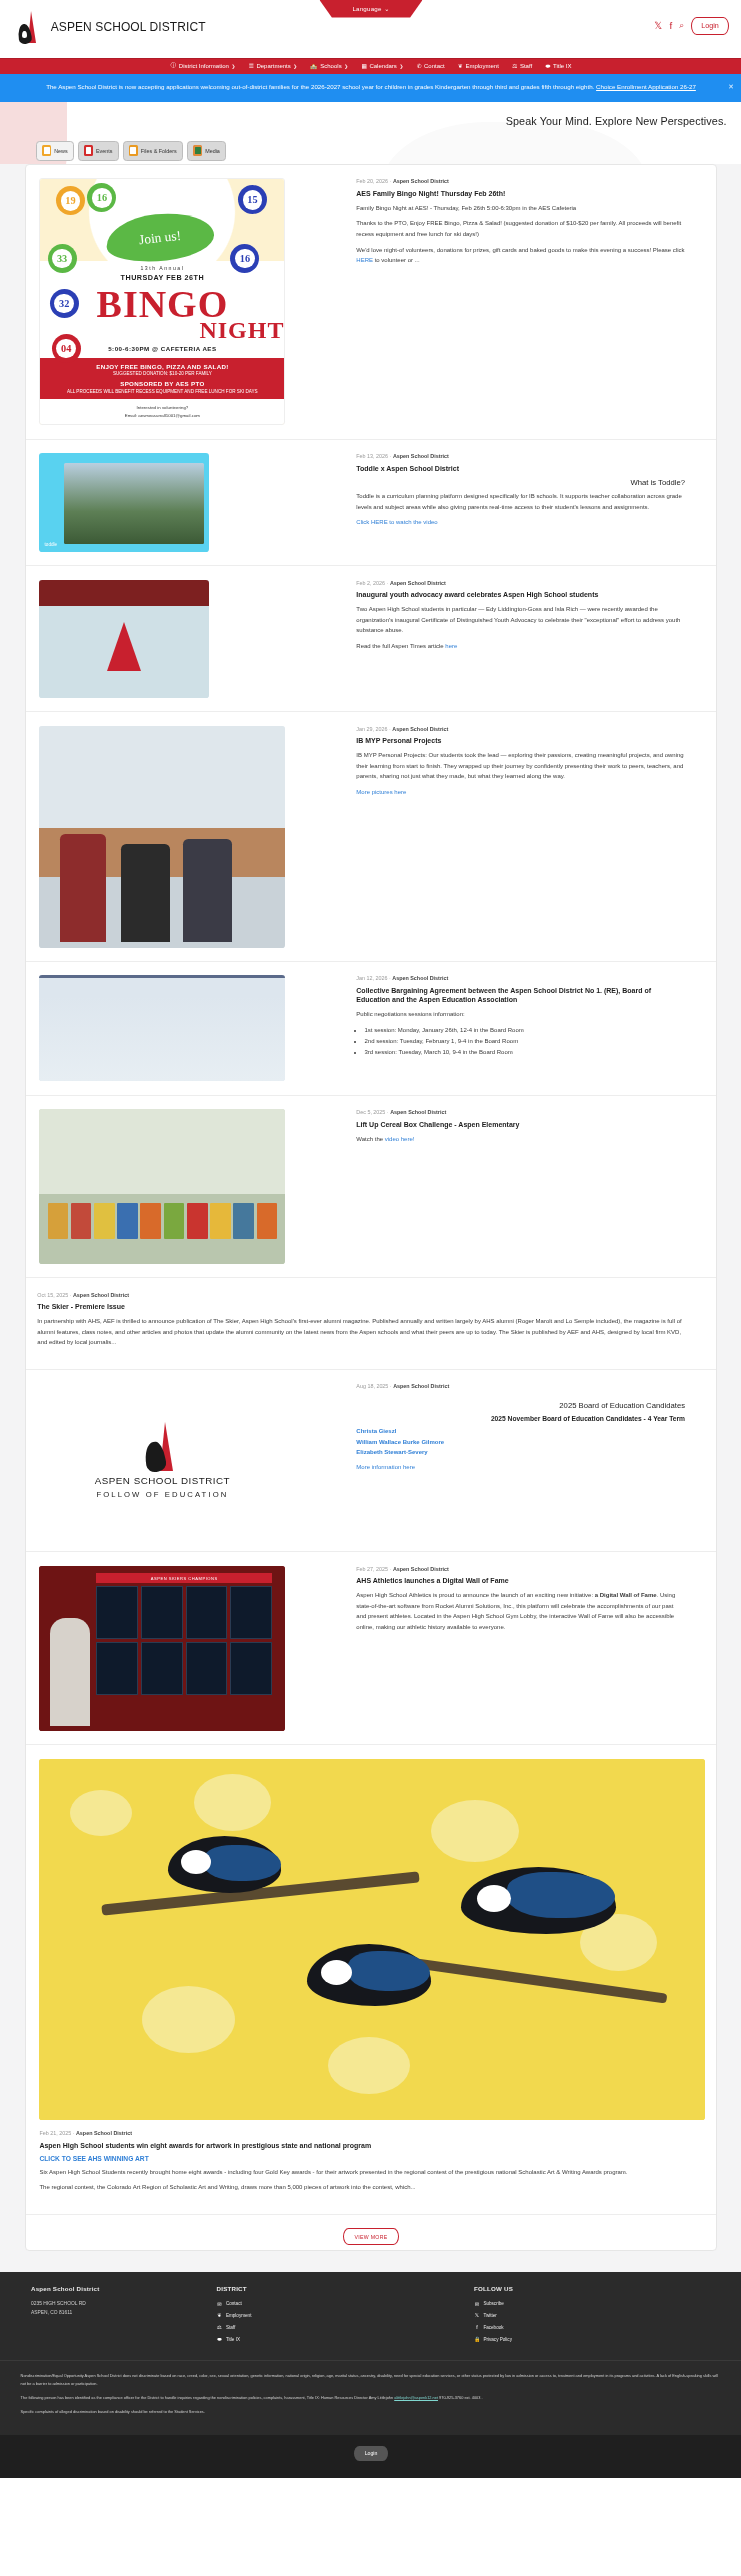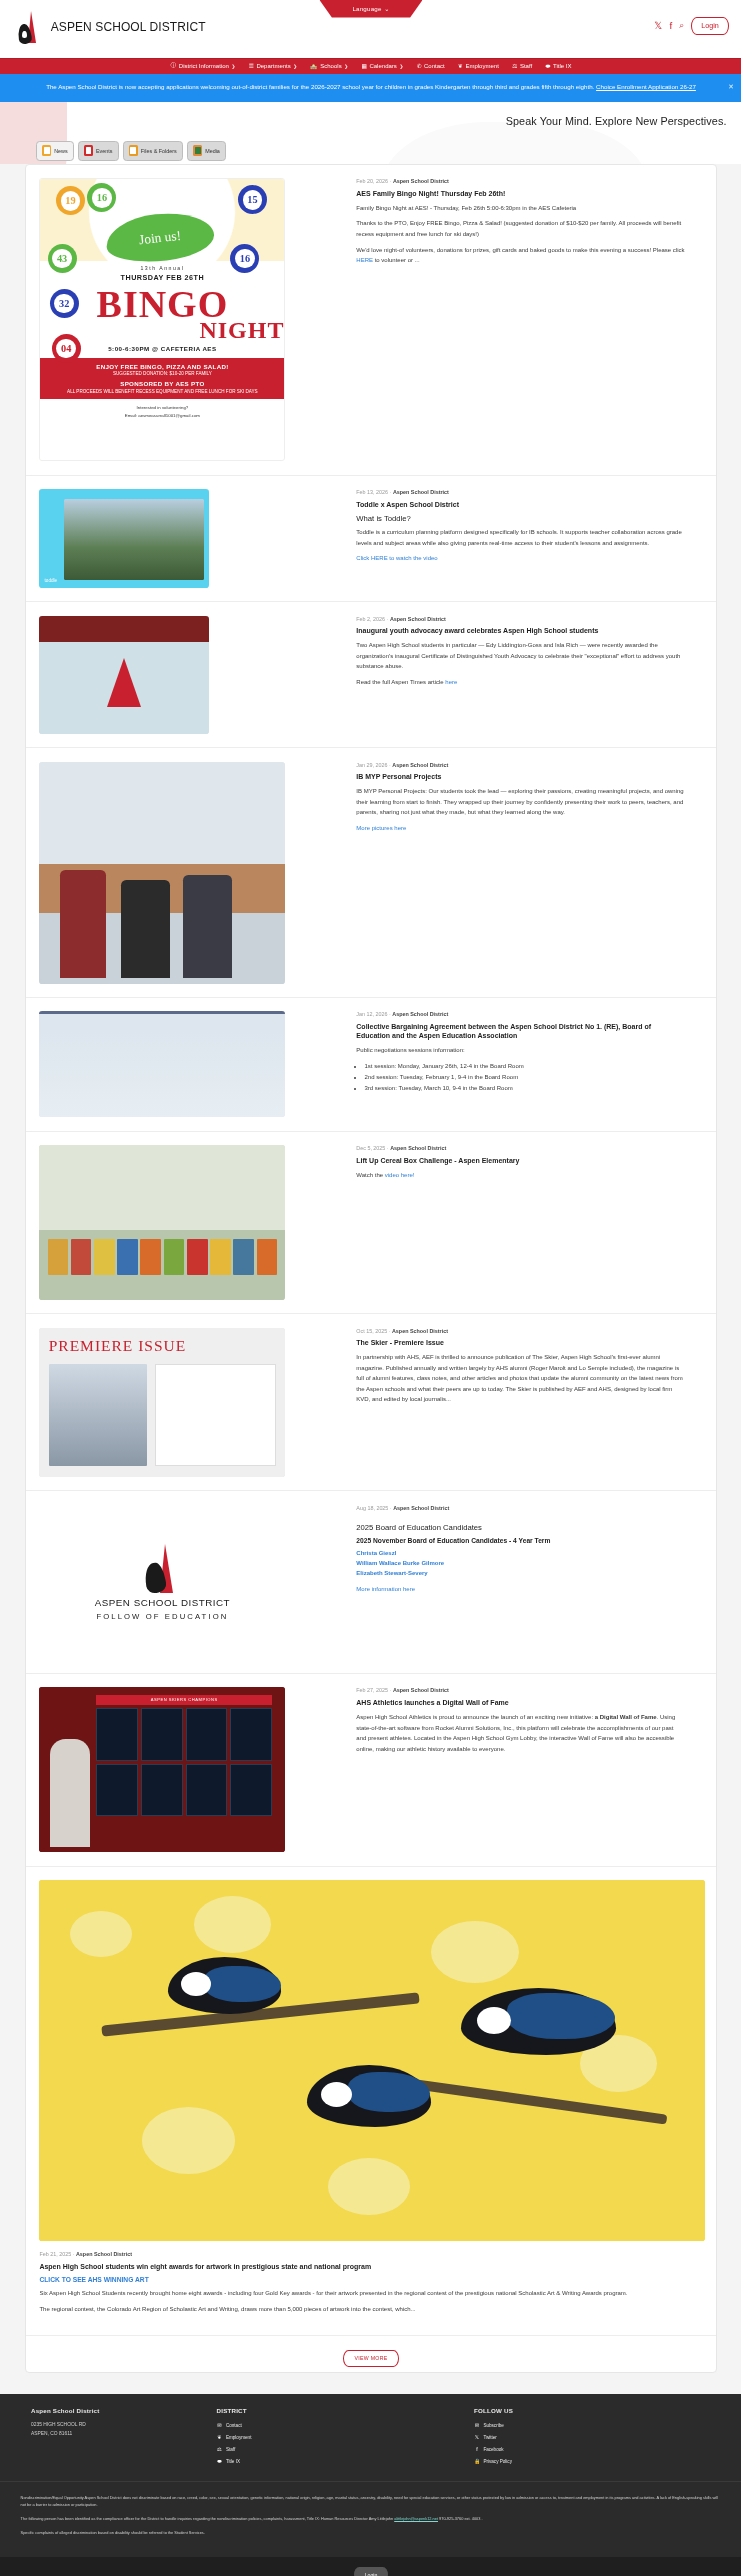--- a/index.html
+++ b/index.html
@@ -102,31 +102,31 @@
   .feed { position: relative; z-index: 1; width: 692px; margin: 0 auto;
           background: #fff; border: 0.5px solid #e6e6e6; border-radius: 4.1px; overflow: hidden; }
   .post { display: flex; gap: 0; border-bottom: 0.5px solid #ededed; padding: 0; }
   .post:last-child { border-bottom: none; }
   .post-media { flex: 0 0 319px; padding: 13.4px 0 13.4px 13.4px; }
   .post-body { flex: 1; padding: 13.4px 31px 15.5px 11.3px; }
   .post-body.full { padding: 13.4px 31px 15.5px 13.4px; }
   .meta { font-size: 5.4px; color: #9a9a9a; margin-bottom: 4.6px; }
   .meta b { color: #444; font-weight: 700; }
   .post h2 { font-size: 7px; font-weight: 700; color: #1d1d1d; margin-bottom: 4.6px; line-height: 1.35; }
-  .post h3 { font-size: 6.7px; font-weight: 700; color: #1d1d1d; margin: 5.2px 0 4.1px; }
+  .post h3 { font-size: 6.7px; font-weight: 700; color: #1d1d1d; margin: 5.2px 0 4.1px; text-align: right; }
   .post h3.lg { font-size: 7.7px; font-weight: 400; }
   .post p { font-size: 6px; line-height: 1.75; color: #3a3a3a; margin-bottom: 5.2px; }
   .post ul { margin: 0 0 5.2px 8.2px; }
   .post li { font-size: 6px; line-height: 1.85; color: #3a3a3a; }
   .post .namelink { display: block; font-size: 6px; font-weight: 700; color: #2f7fd6; line-height: 1.7; }
   .post .cta { font-size: 6.7px; font-weight: 700; color: #2f7fd6; margin-bottom: 5.2px; display: block; }
 
   
   .thumb { border-radius: 3.1px; overflow: hidden; position: relative; }
-  .thumb.bingo { width: 246px; height: 283px; background: #fdf7e4; border: 0.5px solid #eee; }
+  .thumb.bingo { width: 246px; height: 247px; background: #fdf7e4; border: 0.5px solid #eee; }
   .thumb.toddle { width: 170px; height: 99px; background: #59d2f0; }
   .thumb.banner { width: 170px; height: 118px; background: #ddebef; }
   .thumb.myp { width: 246px; height: 222px; background: #e8eef2; }
   .thumb.cba { width: 246px; height: 106px; background: #dbe5ec; }
   .thumb.cereal { width: 246px; height: 155px; background: #cfd9c9; }
   .thumb.skier { width: 246px; height: 149px; background: #e7e7e7; }
   .thumb.boe { width: 246px; height: 155px; background: #ffffff; }
   .thumb.wof { width: 246px; height: 165px; background: #7a1616; }
   .thumb.magpie { width: 666px; height: 361px; background: #f2d94e; }
 
@@ -330,21 +330,21 @@
                 <div class="ball" style="left:15.5px;top:7.2px;background:#f0a62a;">
                     <i style="color:#f0a62a;">19</i>
                   </div>
                 <div class="ball" style="left:47px;top:4.1px;background:#5bb845;">
                     <i style="color:#5bb845;">16</i>
                   </div>
                 <div class="ball" style="right:17.5px;top:6.2px;background:#2b3fb5;">
                     <i style="color:#2b3fb5;">15</i>
                   </div>
                 <div class="ball" style="left:7.2px;top:65px;background:#5bb845;">
-                    <i style="color:#5bb845;">43</i>
+                    <i style="color:#5bb845;">33</i>
                   </div>
                 <div class="ball" style="left:9.3px;top:110px;background:#2b3fb5;">
                     <i style="color:#2b3fb5;">32</i>
                   </div>
                 <div class="ball" style="left:11.3px;top:155px;background:#c8202e;">
                     <i style="color:#c8202e;">04</i>
                   </div>
                 <div class="ball" style="right:25px;top:65px;background:#2b3fb5;">
                     <i style="color:#2b3fb5;">16</i>
                   </div>
@@ -478,28 +478,20 @@
       <div class="post-body">
         <div class="meta">
           <span>Dec 5, 2025</span> · <b>Aspen School District</b>
         </div>
         <h2>Lift Up Cereal Box Challenge - Aspen Elementary</h2>
         <p><span>Watch the </span><a href="#">video here!</a></p>
       </div>
     </article>
 
     <article class="post">
-      <div class="post-media">
-        <div class="thumb skier">
-          <div class="skier-art"></div>
-          <div class="skier-title">PREMIERE ISSUE</div>
-          <div class="skier-cover"></div>
-          <div class="skier-spread"></div>
-        </div>
-      </div>
       <div class="post-body">
         <div class="meta">
           <span>Oct 15, 2025</span> · <b>Aspen School District</b>
         </div>
         <h2>The Skier - Premiere Issue</h2>
         <p>In partnership with AHS, AEF is thrilled to announce publication of The Skier, Aspen High School's first-ever alumni magazine. Published annually and written largely by AHS alumni (Roger Marolt and Lo Semple included), the magazine is full of alumni features, class notes, and other articles and photos that update the alumni community on the latest news from the Aspen schools and what their peers are up to today. The Skier is published by AEF and AHS, designed by local firm KVD, and edited by local journalis...</p>
       </div>
     </article>
 
     <article class="post">

